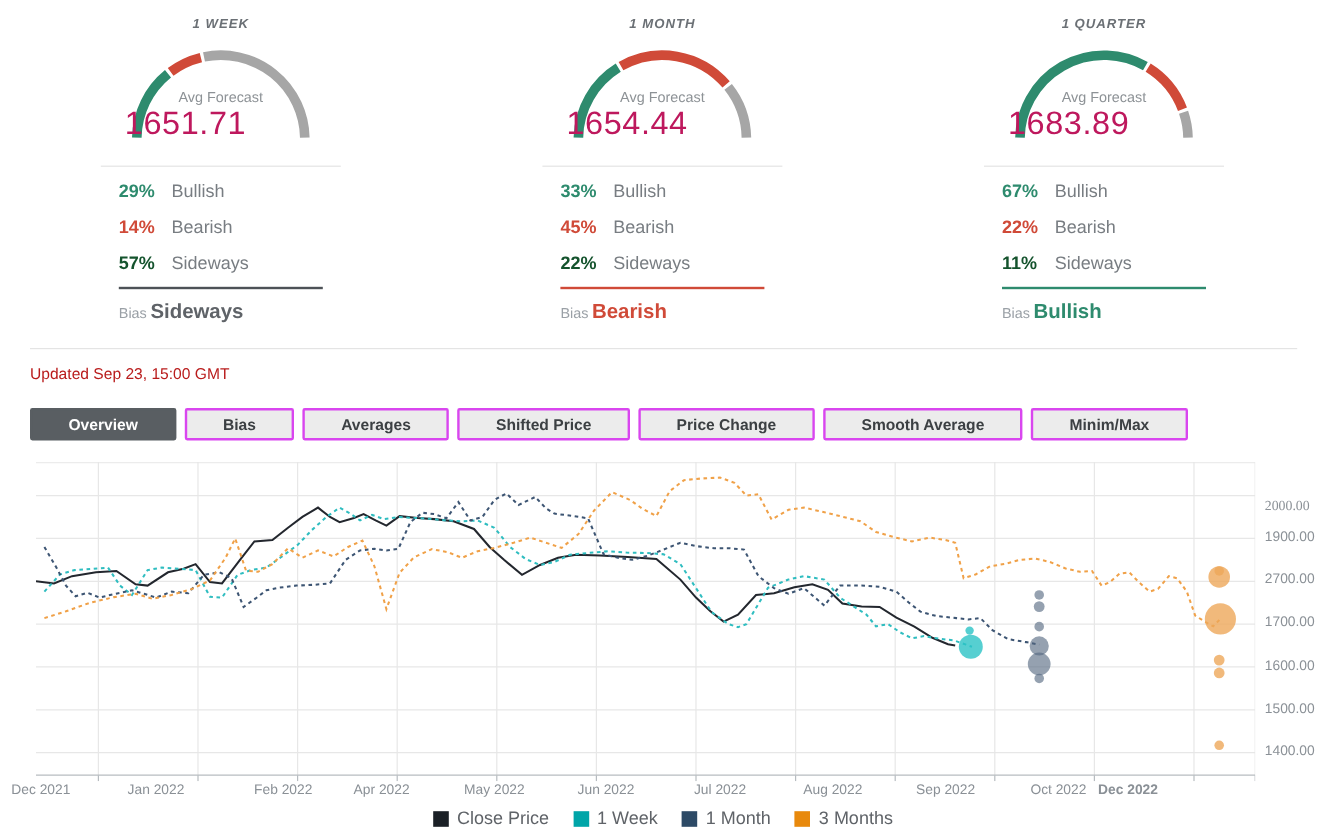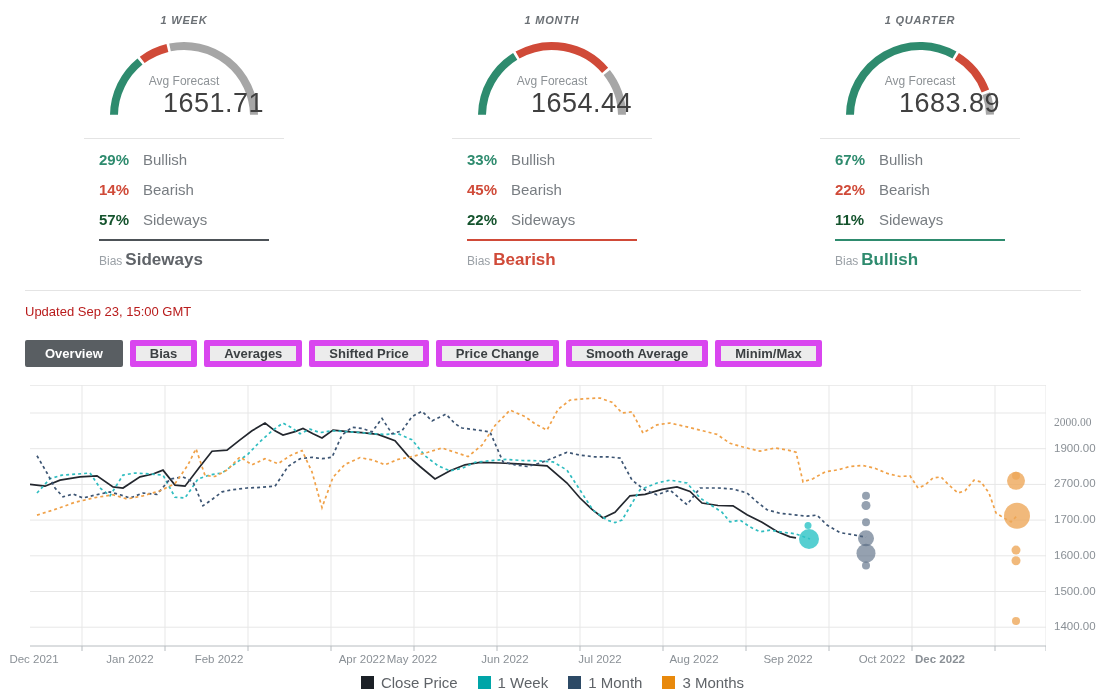--- a/index.html
+++ b/index.html
@@ -5,39 +5,39 @@
   html,body{margin:0;padding:0;background:#fff;}
   body{width:1105px;height:698px;position:relative;font-family:"Liberation Sans","DejaVu Sans",sans-serif;color:#3e4347;overflow:hidden;}
 
   
   .gauges{position:absolute;top:0;left:0;width:1105px;height:285px;display:flex;}
   .gauge-col{width:368px;display:flex;flex-direction:column;align-items:center;padding-top:14px;box-sizing:border-box;}
   .period-title{font-size:11px;font-style:italic;color:#6b7075;letter-spacing:.8px;font-weight:bold;}
   .gauge{position:relative;margin-top:10px;width:160px;height:84px;}
   .gauge svg{position:absolute;left:0;top:0;}
   .avg-label{position:absolute;top:38px;left:0;width:100%;text-align:center;font-size:12px;color:#8d9296;}
-  .avg-value{position:absolute;top:52px;left:0;width:100%;text-align:right;font-size:27px;color:#404040;letter-spacing:.5px;}
+  .avg-value{position:absolute;top:52px;left:0;width:100%;text-align:left;font-size:27px;color:#be185d;letter-spacing:.5px;}
   .hr1{width:200px;height:1px;background:#e4e4e4;margin-top:18px;}
   .stats{width:170px;margin-top:5px;}
   .stat-row{height:30px;display:flex;align-items:center;font-size:15px;}
   .stat-pct{width:44px;font-weight:bold;}
   .pct-bullish{color:#2e8b6e;} .pct-bearish{color:#d04a38;} .pct-sideways{color:#14532d;}
   .stat-label{color:#787d82;}
   .hr2{width:170px;height:2px;margin-top:5px;}
   .hr2-neutral{background:#4d5257;} .hr2-bearish{background:#d04a38;} .hr2-bullish{background:#2e8b6e;}
   .bias-row{width:170px;margin-top:9px;font-size:12px;color:#9aa0a6;}
   .bias-value{font-size:17px;font-weight:bold;margin-left:3px;}
   .bias-neutral{color:#5f6368;} .bias-bearish{color:#d04a38;} .bias-bullish{color:#2e8b6e;}
 
   .section-divider{position:absolute;top:290px;left:25px;width:1056px;height:1px;background:#e4e4e4;}
   .updated{position:absolute;top:304px;left:25px;font-size:13px;color:#b91c1c;}
 
   
   .tabs{position:absolute;top:340px;left:25px;display:flex;gap:7px;}
-  .tab{height:27px;padding:0 14px;border:6px solid #d946ef;background:#ececec;color:#3c4043;
+  .tab{height:27px;padding:0 30px;border:2px solid #d946ef;background:#ececec;color:#3c4043;
        font-size:13px;font-weight:bold;font-family:inherit;border-radius:2px;display:flex;align-items:center;cursor:pointer;}
   .tab.active{background:#595e62;border-color:#595e62;color:#fff;}
 
   
   .chart-wrap{position:absolute;top:385px;left:0;width:1105px;height:313px;}
   #plot{position:absolute;left:30px;top:0;width:1016px;height:266px;}
   .ylab{position:absolute;left:1054px;font-size:11.5px;color:#8a9096;}
   .xlab{position:absolute;top:268px;transform:translateX(-50%);font-size:11.5px;color:#8a9096;white-space:nowrap;}
   .legend{position:absolute;top:289px;left:0;width:1105px;display:flex;justify-content:center;gap:20px;}
   .legend-item{display:flex;align-items:center;gap:7px;font-size:15px;color:#5f6368;cursor:pointer;}
@@ -213,22 +213,22 @@
       <div class="ylab" style="top: 57px;">1900.00</div>
       <div class="ylab" style="top: 92px;">2700.00</div>
       <div class="ylab" style="top: 128px;">1700.00</div>
       <div class="ylab" style="top: 164px;">1600.00</div>
       <div class="ylab" style="top: 200px;">1500.00</div>
       <div class="ylab" style="top: 235px;">1400.00</div>
     </div>
   <div id="xlabels">
       <div class="xlab" style="left: 34px;">Dec 2021</div>
       <div class="xlab" style="left: 130px;">Jan 2022</div>
-      <div class="xlab" style="left: 219px;">Feb 2022</div>
-      <div class="xlab" style="left: 318px; margin-left: 44px;">Apr 2022</div>
+      <div class="xlab" style="left: 236px;">Feb 2022</div>
+      <div class="xlab" style="left: 318px;">Apr 2022</div>
       <div class="xlab" style="left: 412px;">May 2022</div>
       <div class="xlab" style="left: 505px;">Jun 2022</div>
       <div class="xlab" style="left: 600px;">Jul 2022</div>
       <div class="xlab" style="left: 694px;">Aug 2022</div>
       <div class="xlab" style="left: 788px;">Sep 2022</div>
       <div class="xlab" style="left: 882px;">Oct 2022</div>
       <div class="xlab" style="left: 940px; font-weight: bold;">Dec 2022</div>
     </div>
   <div id="legend" class="legend">
       <div class="legend-item">

